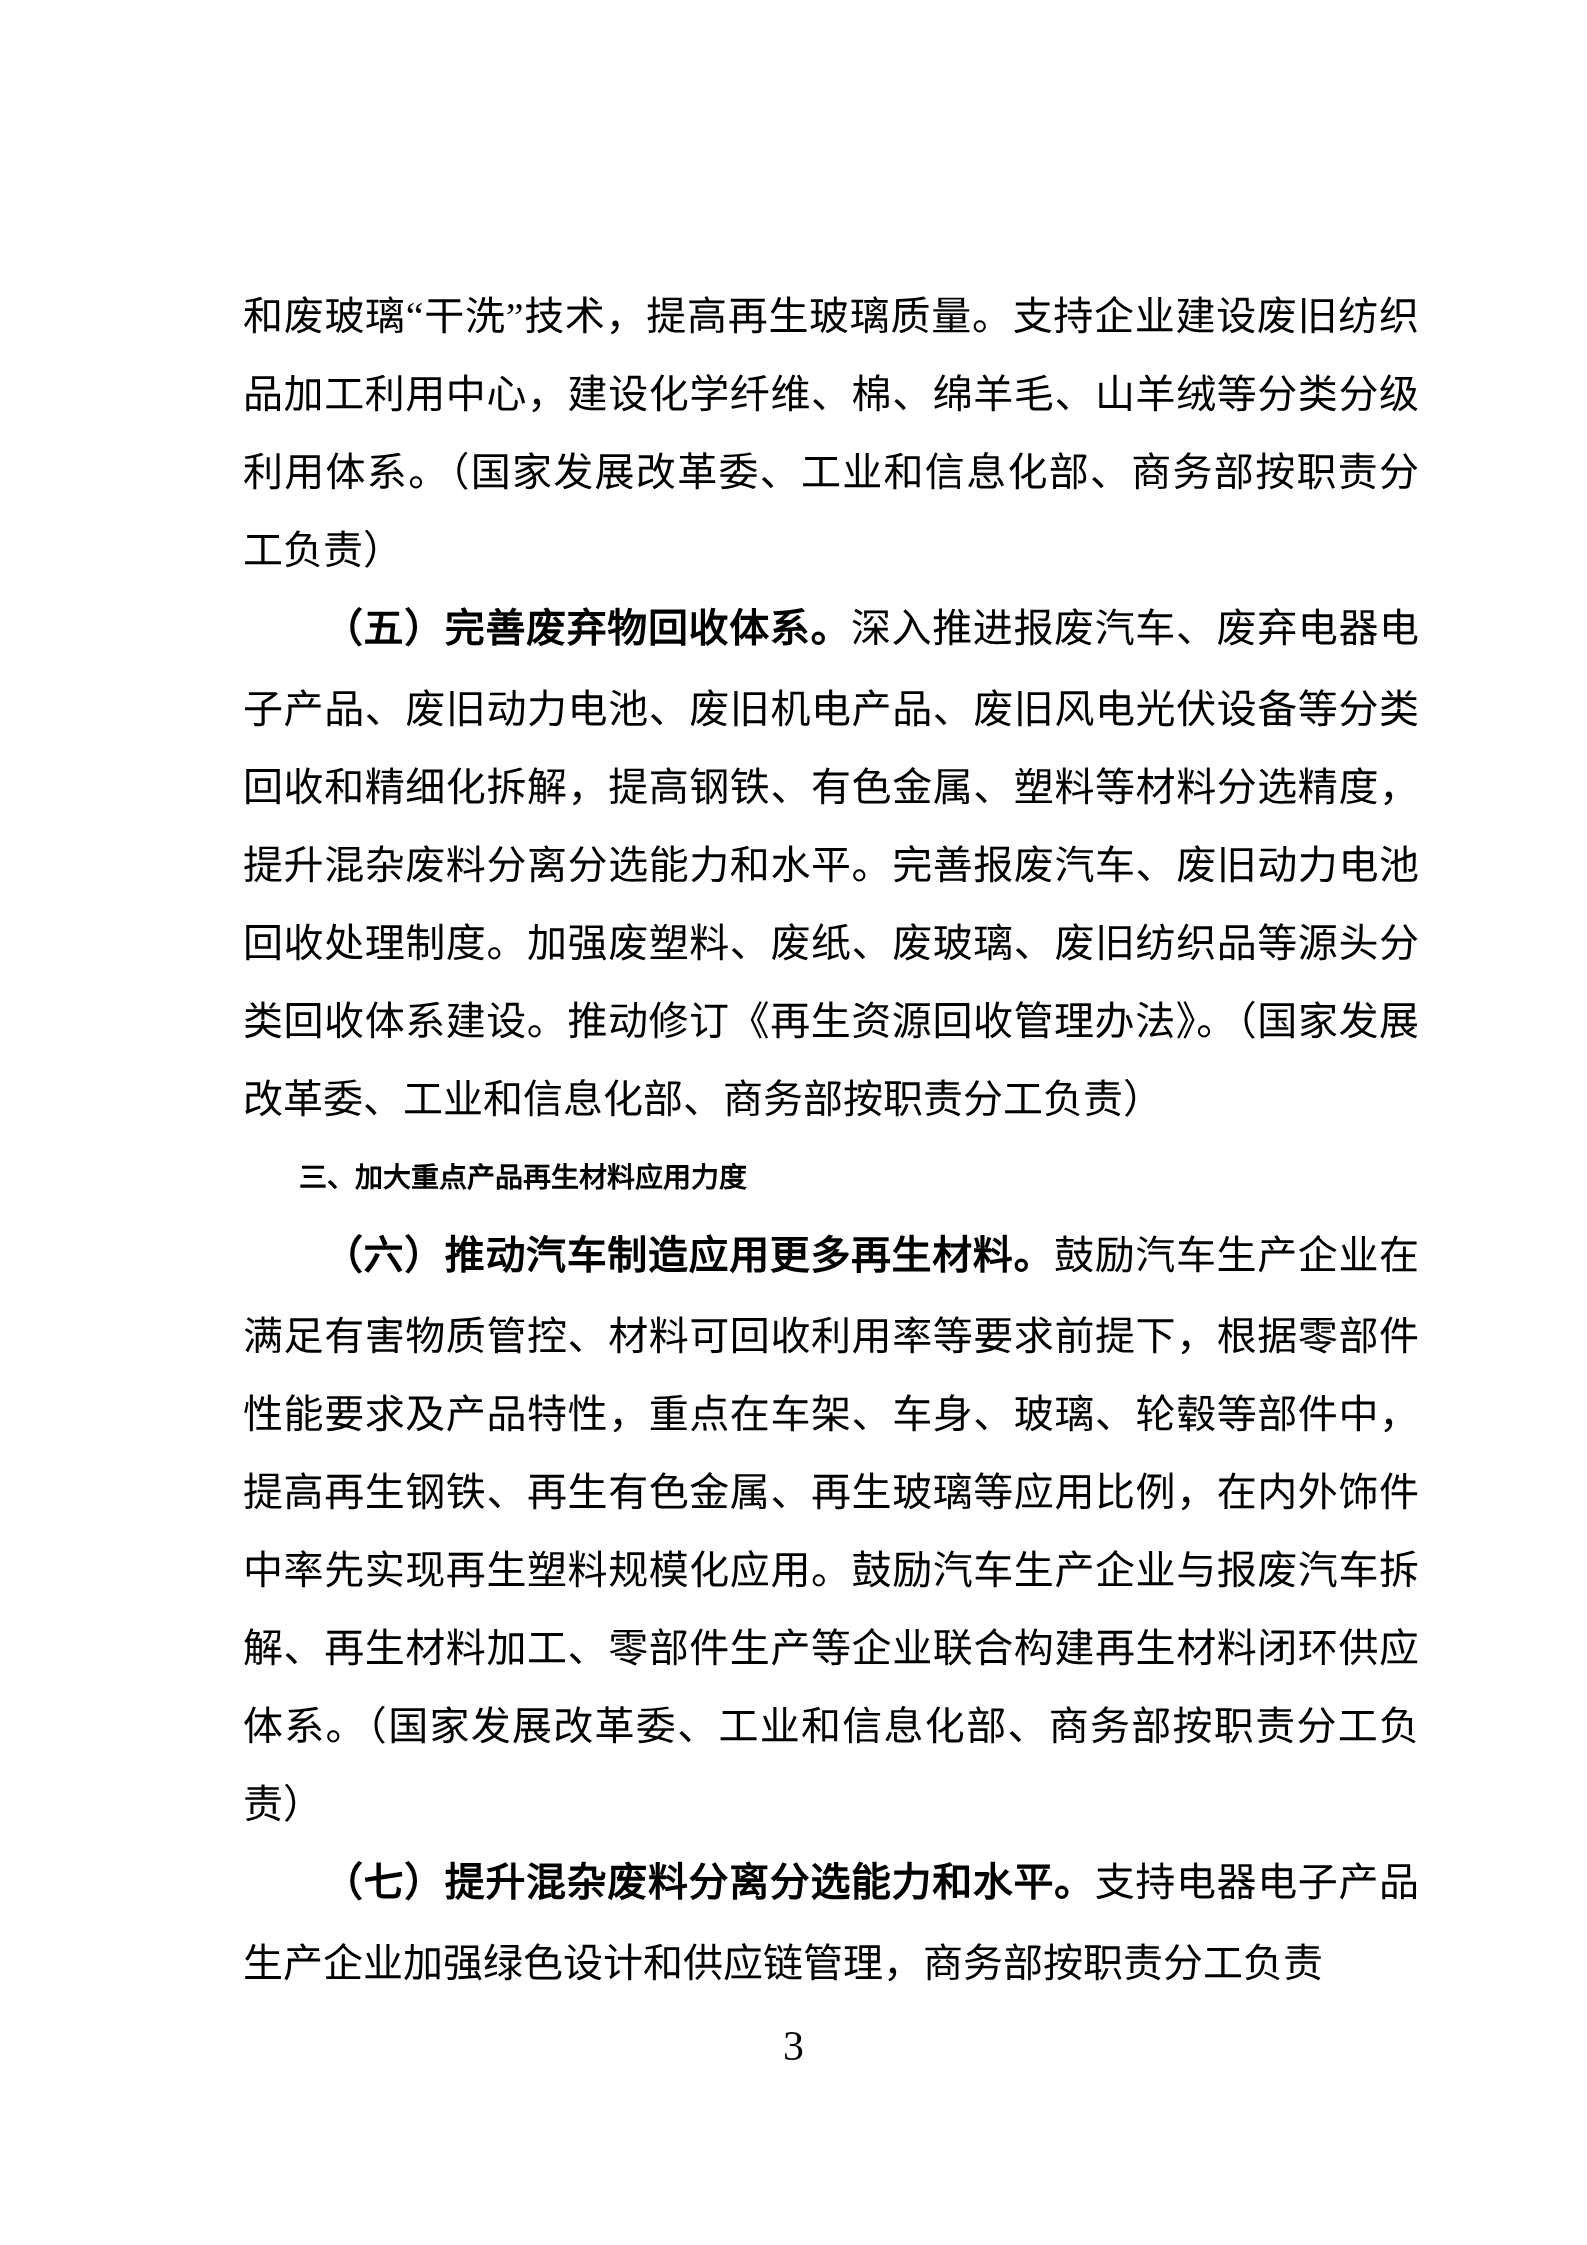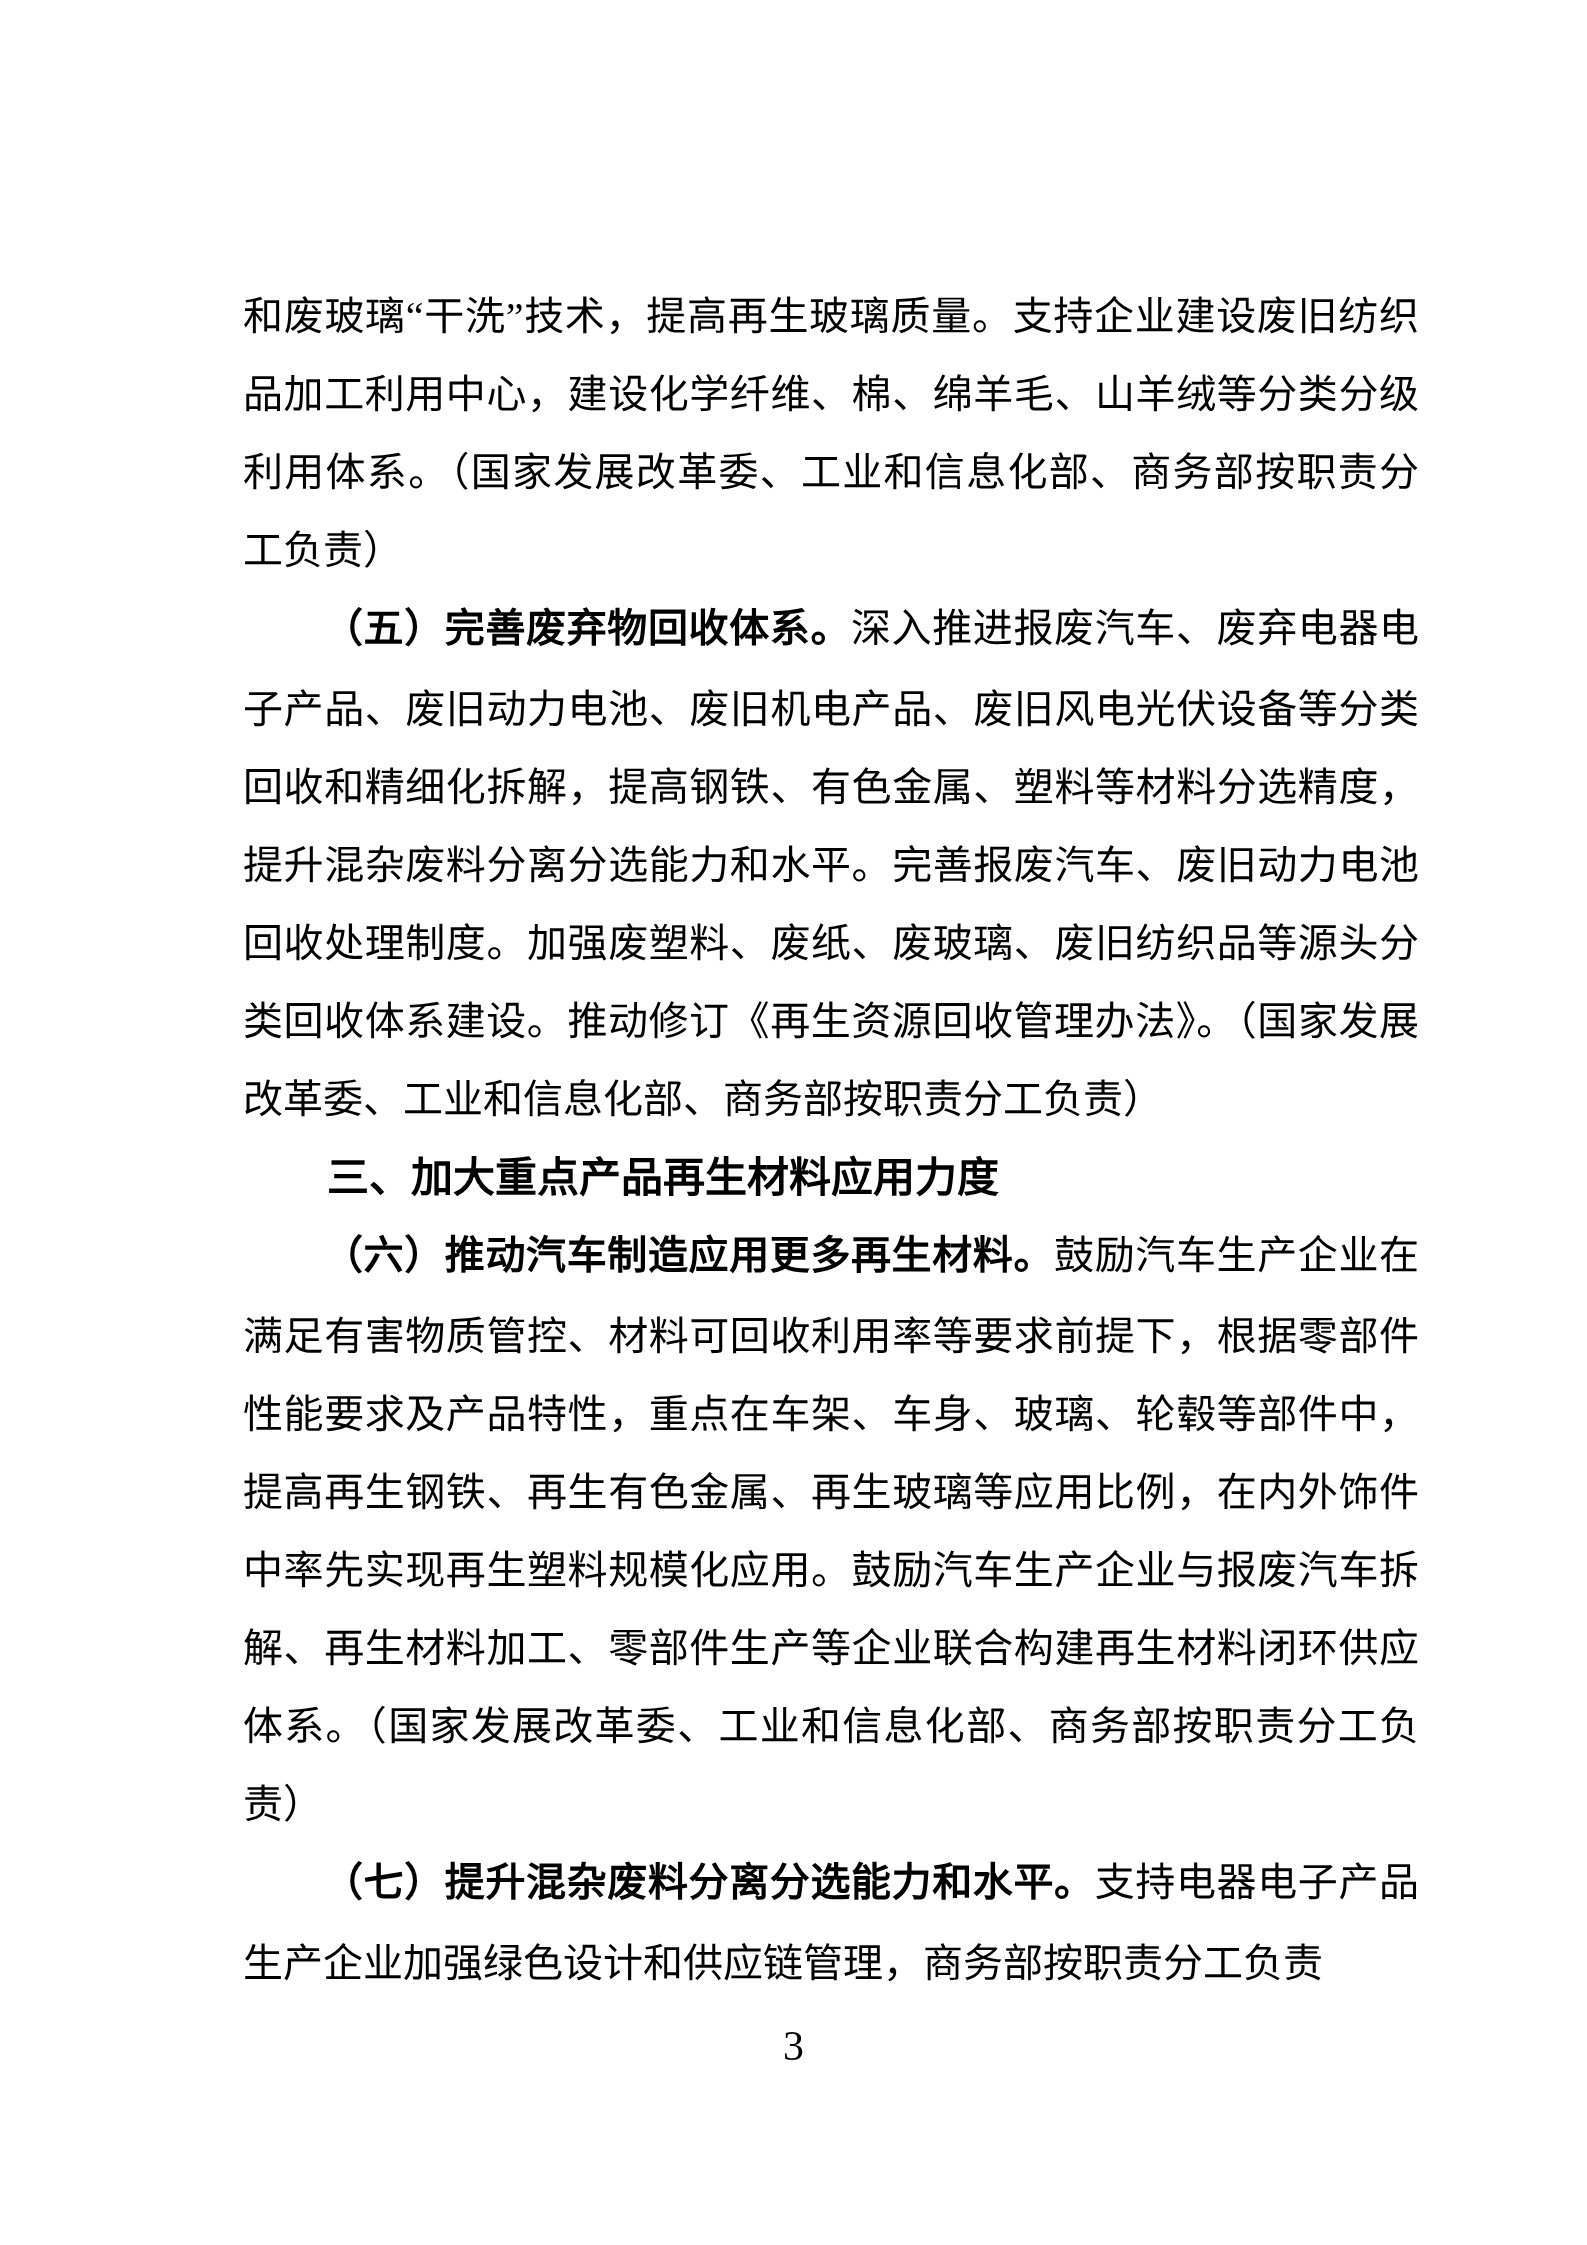--- a/index.html
+++ b/index.html
@@ -39,21 +39,21 @@
   .lead {
     font-weight: bold;
     font-family: Liberation Mono, monospace;
   }
   h2.section-heading {
     margin: 0;
     padding: 0;
     text-indent: 2em;
     font-family: "Liberation Sans", "DejaVu Sans", sans-serif;
     font-weight: bold;
-    font-size: 42px;
+    font-size: 28px;
     line-height: 78px;
     text-align: left;
   }
   .page-footer {
     position: absolute;
     left: 0;
     top: 2006px;
     width: 100%;
     text-align: center;
     font-family: "Liberation Serif", "DejaVu Serif", serif;

